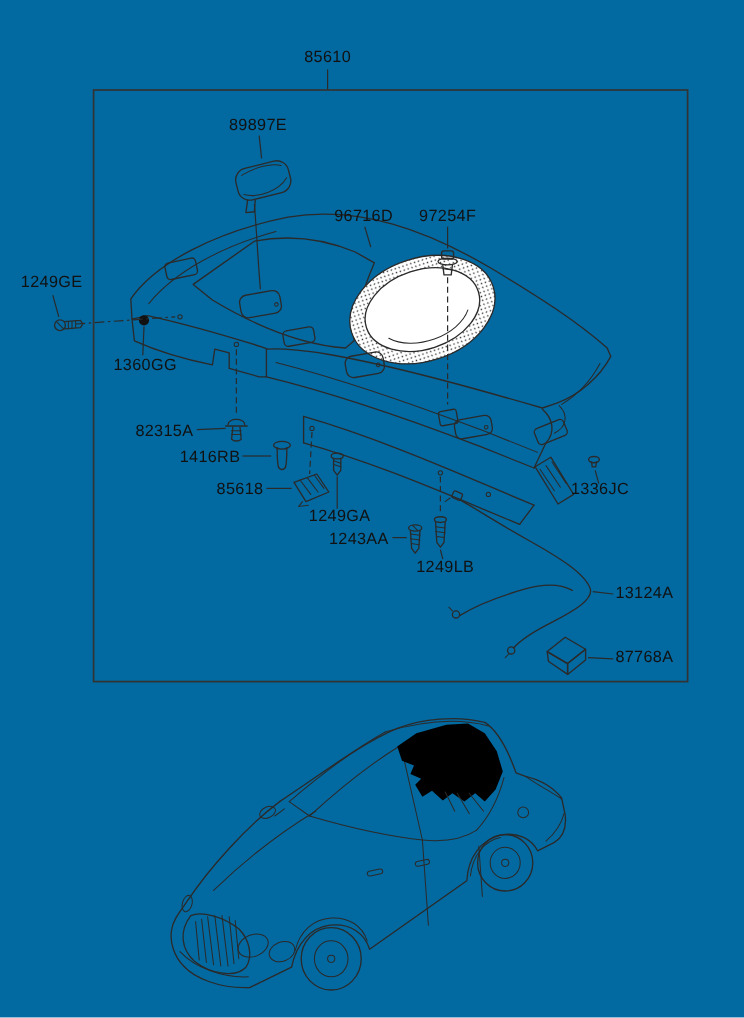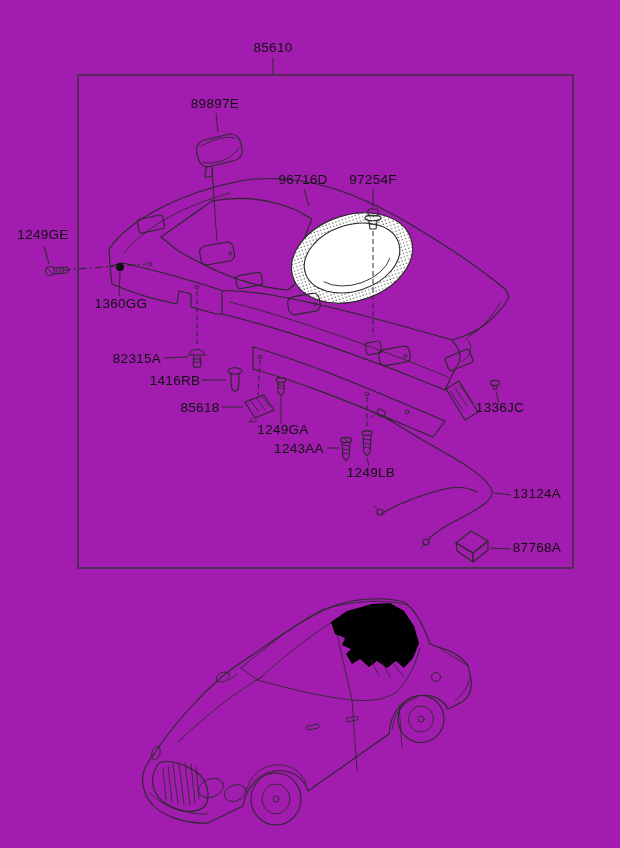--- a/index.html
+++ b/index.html
@@ -1,17 +1,17 @@
 <!DOCTYPE html>
 <html><head>
 <meta charset="utf-8">
 <style>
   html,body{margin:0;padding:0;background:#ffffff;}
   #stage{
-    position:relative;width:620px;height:848px;background:#a21caf;
+    position:relative;width:620px;height:848px;background:#0369a1;
     font-family:"Liberation Sans", sans-serif;overflow:hidden;
   }
   svg{position:absolute;left:0;top:0;}
   .ln{stroke:#2a2a2a;stroke-width:1.1;fill:none;stroke-linecap:round;stroke-linejoin:round;}
   .thin{stroke:#2a2a2a;stroke-width:0.85;fill:none;stroke-linecap:round;}
   .leader{stroke:#2a2a2a;stroke-width:1;fill:none;}
   .dash{stroke:#2a2a2a;stroke-width:1;fill:none;stroke-dasharray:5 3;}
   .dashdot{stroke:#2a2a2a;stroke-width:1;fill:none;stroke-dasharray:8 3 2 3;}
   .lbl{font-size:13.5px;fill:#111;letter-spacing:.3px;}
 </style>

